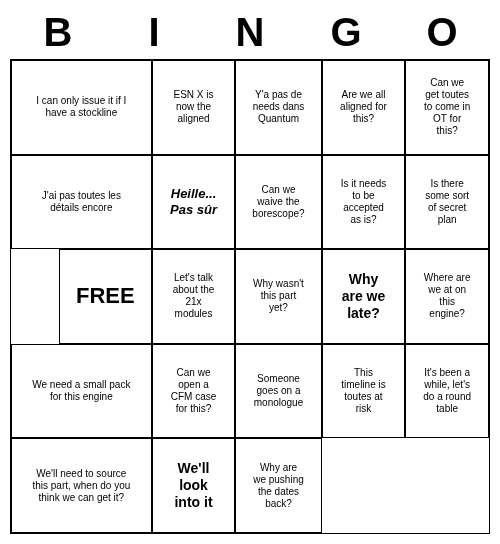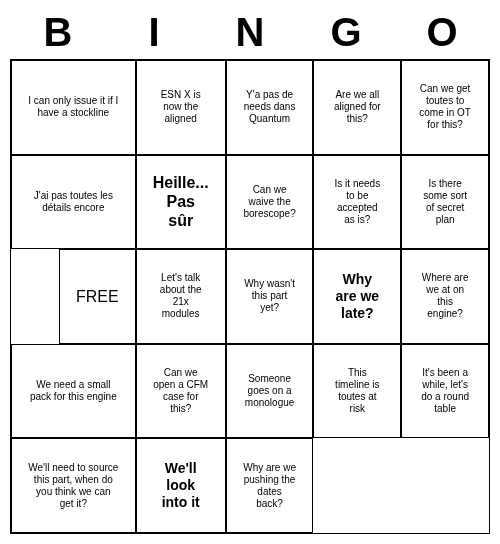--- a/index.html
+++ b/index.html
@@ -51,33 +51,34 @@
       justify-content: center;
       text-align: center;
       padding: 16px;
       font-size: 10px;
       line-height: 1.2;
       background: #fff;
       min-height: 88px;
     }
 
     .bingo-cell.free {
-      font-size: 16px;
-      font-weight: normal;
+      font-size: 22px;
+      font-weight: bold;
       margin-left: 48px;
     }
 
     .bingo-cell.large-text {
       font-size: 14px;
       font-weight: bold;
     }
 
     .bingo-cell.medium-text {
-      font-size: 16px;
+      font-size: 13px;
       font-weight: bold;
+      font-style: italic;
     }
   </style>
 </head>
 <body>
 
 <div class="bingo-title">
   <span class="bingo-letter">B</span>
   <span class="bingo-letter">I</span>
   <span class="bingo-letter">N</span>
   <span class="bingo-letter">G</span>

